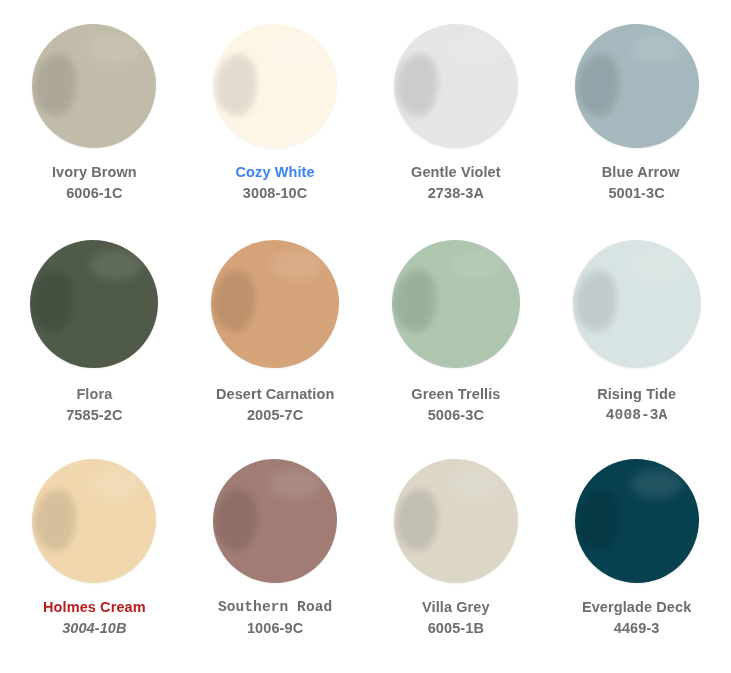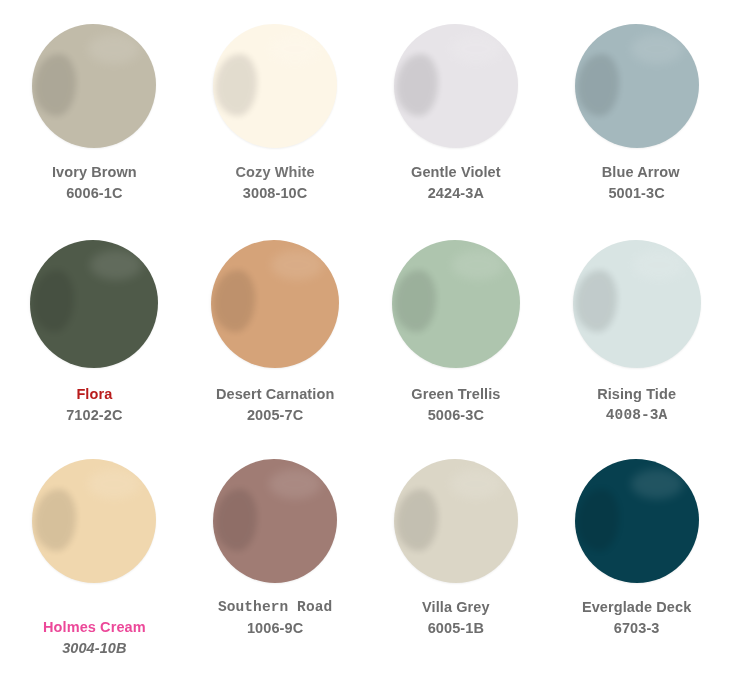--- a/index.html
+++ b/index.html
@@ -119,34 +119,34 @@
     </div>
   </div>
 
   <div class="swatch-cell row-1">
     <div class="dab-wrap">
       <div class="dab" style="background: rgb(253, 246, 231);"></div>
       <div class="dab-shade"></div>
       <div class="dab-gloss"></div>
     </div>
     <div class="labels">
-      <span class="color-name" style="color: #737373;">Cozy White</span>
+      <span class="color-name" style="color: #3b82f6;">Cozy White</span>
       <span class="color-code" style="color: rgb(109, 109, 109);">3008-10C</span>
     </div>
   </div>
 
   <div class="swatch-cell row-1">
     <div class="dab-wrap">
       <div class="dab" style="background: rgb(231, 228, 232);"></div>
       <div class="dab-shade"></div>
       <div class="dab-gloss"></div>
     </div>
     <div class="labels">
       <span class="color-name" style="color: rgb(109, 109, 109);">Gentle Violet</span>
-      <span class="color-code" style="color: rgb(109, 109, 109);">2424-3A</span>
+      <span class="color-code" style="color: rgb(109, 109, 109);">2738-3A</span>
     </div>
   </div>
 
   <div class="swatch-cell row-1">
     <div class="dab-wrap">
       <div class="dab" style="background: rgb(164, 184, 189);"></div>
       <div class="dab-shade"></div>
       <div class="dab-gloss"></div>
     </div>
     <div class="labels">
@@ -155,22 +155,22 @@
     </div>
   </div>
 
   <div class="swatch-cell row-2">
     <div class="dab-wrap">
       <div class="dab" style="background: rgb(79, 90, 73);"></div>
       <div class="dab-shade"></div>
       <div class="dab-gloss"></div>
     </div>
     <div class="labels">
-      <span class="color-name" style="color: #b91c1c;">Flora</span>
-      <span class="color-code" style="color: rgb(109, 109, 109);">7102-2C</span>
+      <span class="color-name" style="color: #737373;">Flora</span>
+      <span class="color-code" style="color: rgb(109, 109, 109);">7585-2C</span>
     </div>
   </div>
 
   <div class="swatch-cell row-2">
     <div class="dab-wrap">
       <div class="dab" style="background: rgb(213, 163, 121);"></div>
       <div class="dab-shade"></div>
       <div class="dab-gloss"></div>
     </div>
     <div class="labels">
@@ -203,21 +203,21 @@
     </div>
   </div>
 
   <div class="swatch-cell row-3">
     <div class="dab-wrap">
       <div class="dab" style="background: rgb(240, 215, 174);"></div>
       <div class="dab-shade"></div>
       <div class="dab-gloss"></div>
     </div>
     <div class="labels">
-      <span class="color-name" style="color: #ec4899; margin-top: 20px;">Holmes Cream</span>
+      <span class="color-name" style="color: #b91c1c;">Holmes Cream</span>
       <span class="color-code" style="color: rgb(109, 109, 109); font-style: italic;">3004-10B</span>
     </div>
   </div>
 
   <div class="swatch-cell row-3">
     <div class="dab-wrap">
       <div class="dab" style="background: rgb(160, 124, 116);"></div>
       <div class="dab-shade"></div>
       <div class="dab-gloss"></div>
     </div>
@@ -240,17 +240,17 @@
   </div>
 
   <div class="swatch-cell row-3">
     <div class="dab-wrap">
       <div class="dab" style="background: rgb(7, 64, 79);"></div>
       <div class="dab-shade"></div>
       <div class="dab-gloss"></div>
     </div>
     <div class="labels">
       <span class="color-name" style="color: rgb(109, 109, 109);">Everglade Deck</span>
-      <span class="color-code" style="color: rgb(109, 109, 109);">6703-3</span>
+      <span class="color-code" style="color: rgb(109, 109, 109);">4469-3</span>
     </div>
   </div>
 
 </div>
 
 </body></html>

